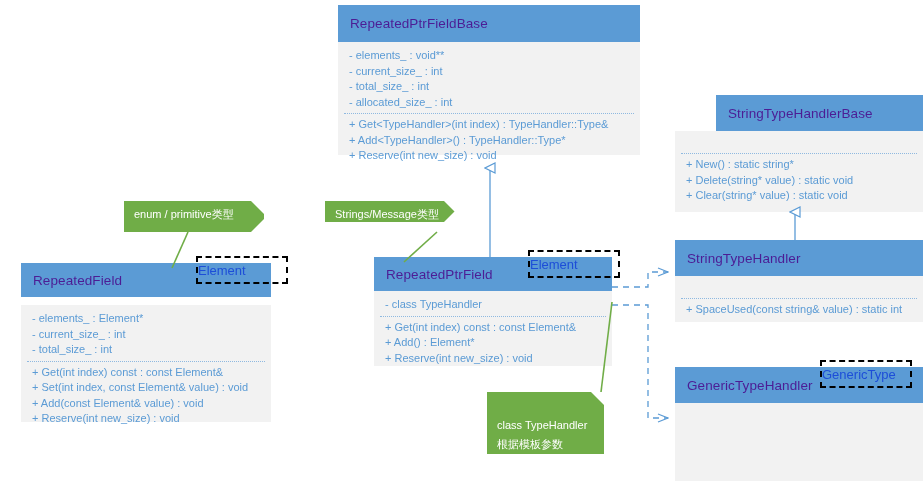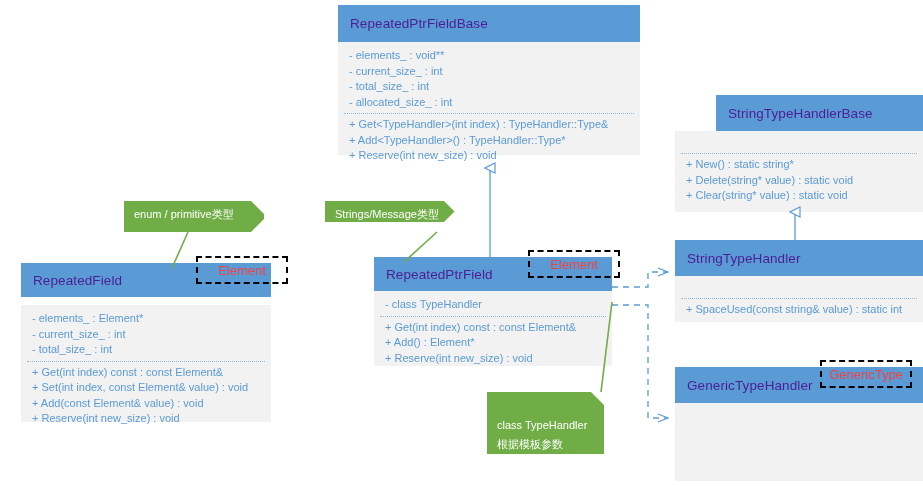--- a/index.html
+++ b/index.html
@@ -56,25 +56,24 @@
     padding-left: 11px;
   }
   .uml-ops .uml-line {
     padding-left: 5px;
   }
   
   .tmpl-box {
     position: absolute;
     border: 2px dashed #000000;
     background: transparent;
-    color: #ef4444;
+    color: #1d4ed8;
     font-size: 13px;
     display: flex;
     align-items: center;
-    justify-content: center;
     box-sizing: border-box;
     z-index: 5;
   }
   .tmpl-box span { background: transparent; }
   
   .note {
     position: absolute;
     background: #70ad47;
     color: #ffffff;
     font-size: 11px;

